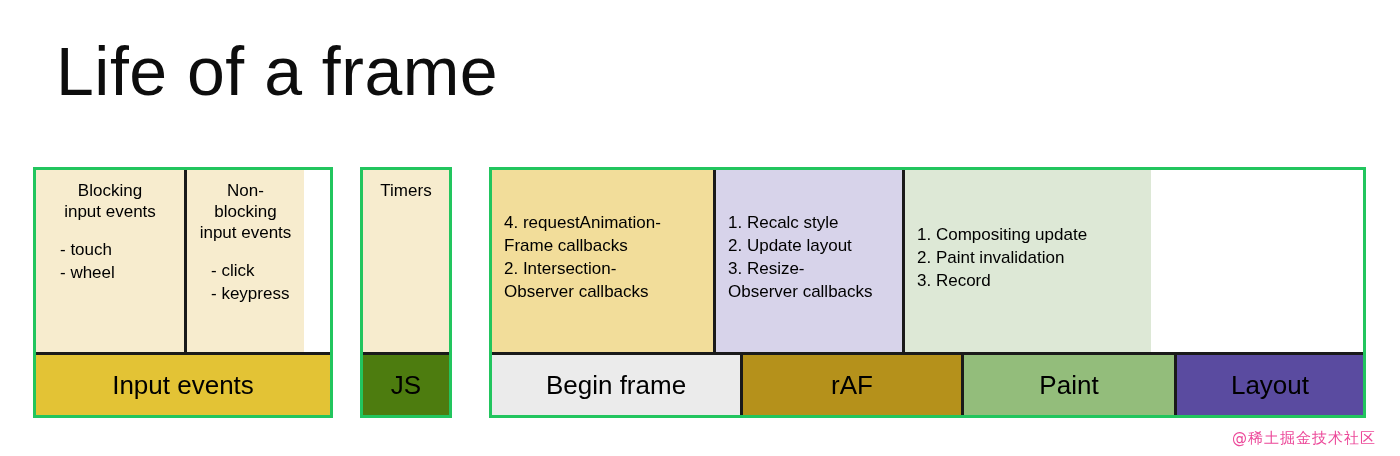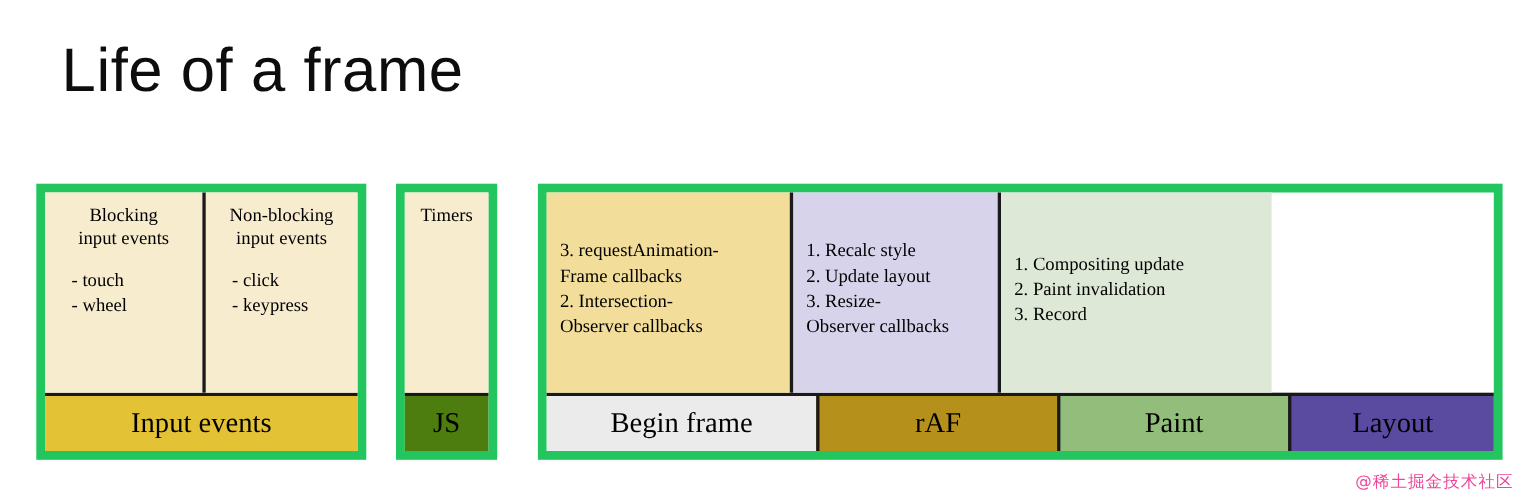--- a/index.html
+++ b/index.html
@@ -13,47 +13,46 @@
     font-family: "Liberation Sans", sans-serif;
     color: #000000;
     overflow: hidden;
     position: relative;
   }
 
   #page-title {
     position: absolute;
     left: 56px;
     top: 32px;
-    font-size: 56px;
+    font-size: 68px;
     font-weight: 400;
     letter-spacing: 0.5px;
     line-height: 1.15;
     color: #0d0d0d;
     white-space: nowrap;
   }
 
   
   #diagram {
     position: absolute;
     left: 33px;
     top: 167px;
     width: 1333px;
     height: 251px;
   }
 
   .group {
     position: absolute;
     top: 0;
     height: 100%;
-    border: 8px solid #22c55e;
+    border: 3px solid #22c55e;
     box-sizing: border-box;
     display: flex;
     flex-direction: column;
     background: #ffffff;
-    font-family: Liberation Serif, serif;
   }
 
   .group-body {
     display: flex;
     flex-direction: row;
     height: 182px;
     flex: 0 0 182px;
   }
 
   .cell {
@@ -129,21 +128,21 @@
 
 <div id="diagram">
     <div class="group" style="left: 0px; width: 300px;">
       <div class="group-body">
         <div class="cell" style="width: 148px; background: rgb(247, 236, 206);">
           <div class="cell-heading">Blocking
 input events</div>
           <div class="cell-list indent">- touch
 - wheel</div>
         </div>
-        <div class="cell" style="width: 146px; background: rgb(247, 236, 206);">
+        <div class="cell" style="width: 120px; background: rgb(247, 236, 206);">
           <div class="cell-heading">Non-blocking
 input events</div>
           <div class="cell-list indent">- click
 - keypress</div>
         </div>
       </div>
       <div class="footer">
         <div class="footer-cell" style="width: 294px; background: rgb(227, 195, 53);">Input events</div>
       </div>
     </div>
@@ -153,21 +152,21 @@
           <div class="cell-heading">Timers</div>
         </div>
       </div>
       <div class="footer">
         <div class="footer-cell" style="width: 108px; background: #4d7c0f;">JS</div>
       </div>
     </div>
     <div class="group" style="left: 456px; width: 877px;">
       <div class="group-body">
         <div class="cell" style="width: 221px; background: rgb(242, 221, 154);">
-          <div class="cell-list centerblock tight">3. requestAnimation-
+          <div class="cell-list centerblock tight">4. requestAnimation-
 Frame callbacks
 2. Intersection-
 Observer callbacks</div>
         </div>
         <div class="cell" style="width: 189px; background: rgb(215, 211, 234);">
           <div class="cell-list centerblock tight">1. Recalc style
 2. Update layout
 3. Resize-
 Observer callbacks</div>
         </div>

